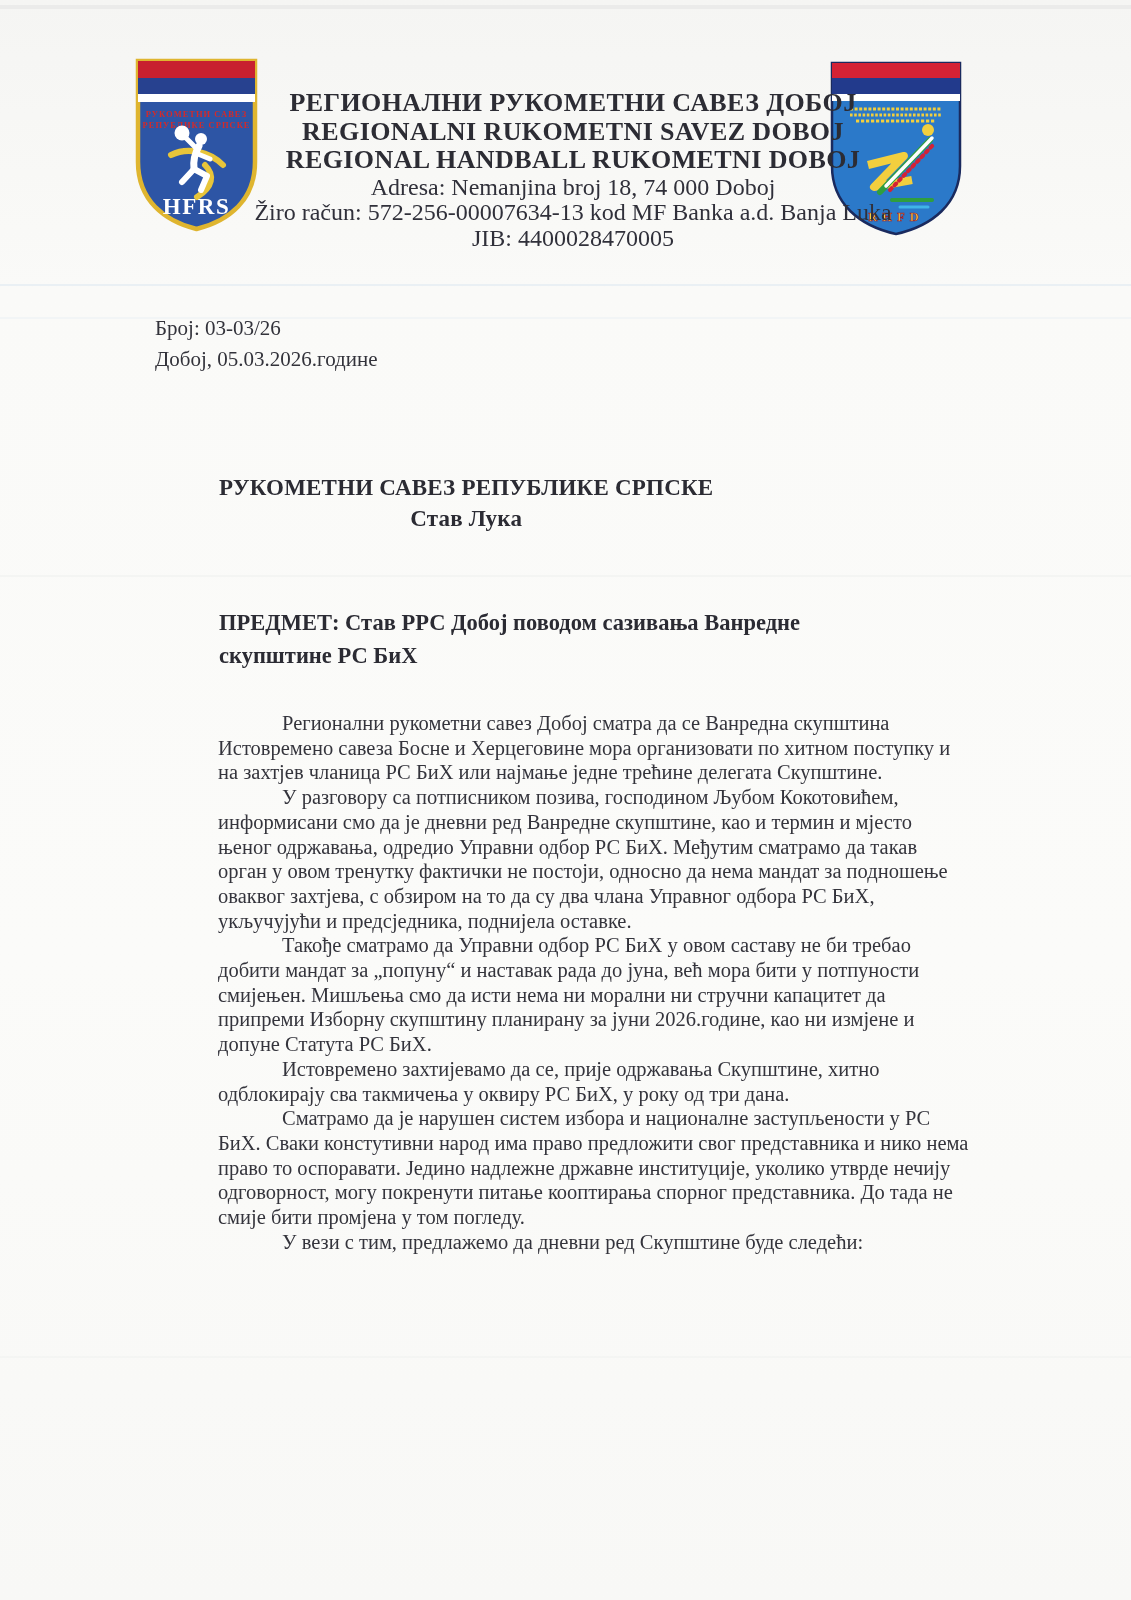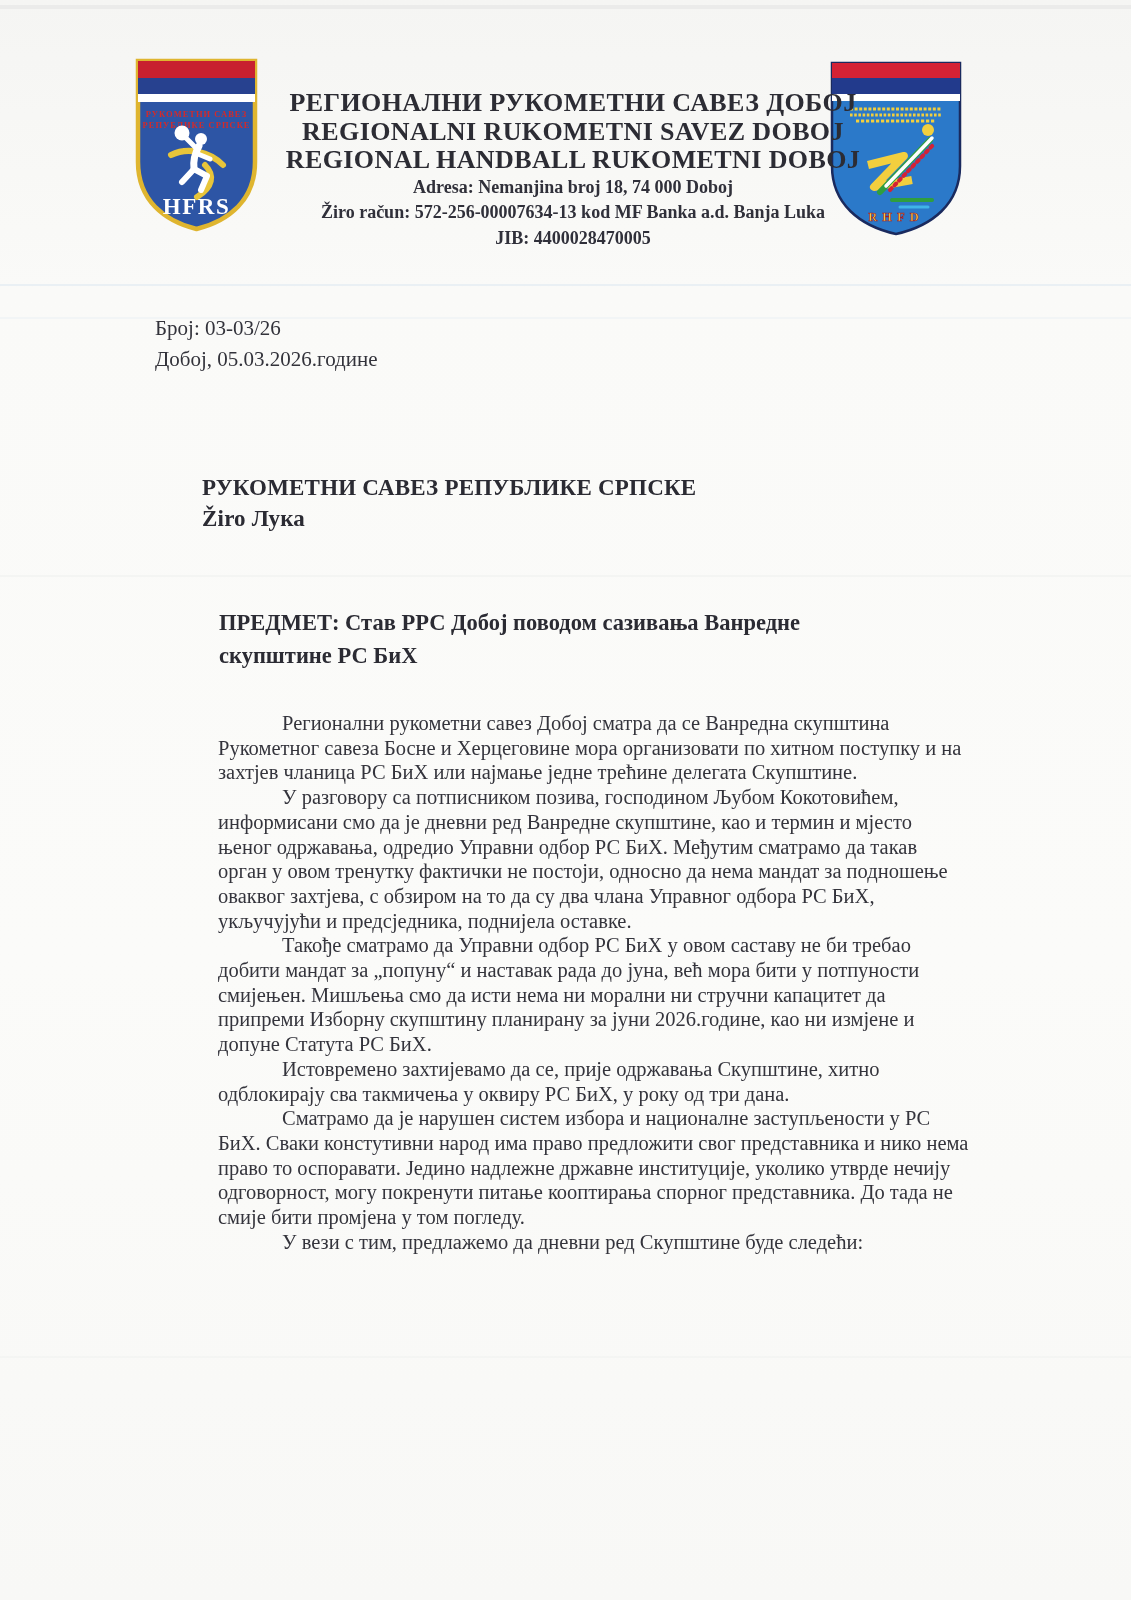--- a/index.html
+++ b/index.html
@@ -30,35 +30,35 @@
 
   .lh-text {
     position: absolute; top: 89px; left: 0; right: 25px;
     text-align: center;
     margin-left: 40px;
   }
   .lh-bold {
     font-weight: bold; font-size: 26px; line-height: 28.5px;
     color: #2c2c34; letter-spacing: .4px;
   }
-  .lh-small { font-size: 18px; line-height: 25.5px; color: #30303a; font-weight: bold; }
+  .lh-small { font-size: 24px; line-height: 25.5px; color: #30303a; }
   .lh-small:first-of-type { margin-top: 3px; }
   .email-link { color: #2a65a8; text-decoration: underline; }
 
   
   .reference {
     position: absolute; top: 293px; left: 155px;
     font-size: 21px; line-height: 31px; margin-top: 20px;
   }
 
   
   .recipient {
-    position: absolute; top: 472px; left: 202px;
+    position: absolute; top: 472px; left: 219px;
     font-size: 23px; font-weight: bold; line-height: 31px;
-    color: #2b2b33; letter-spacing: .2px;
+    color: #2b2b33; letter-spacing: .2px; text-align: center;
   }
 
   
   .subject {
     position: absolute; top: 606px; left: 219px; width: 690px;
     font-size: 22.5px; font-weight: bold; line-height: 33px;
     color: #2b2b33;
   }
 
   
@@ -150,28 +150,28 @@
     <div class="lh-small">JIB: 4400028470005</div>
   </div>
 
   <div class="reference">
     <div>Број: 03-03/26</div>
     <div>Добој, 05.03.2026.године</div>
   </div>
 
   <div class="recipient">
     <div>РУКОМЕТНИ САВЕЗ РЕПУБЛИКЕ СРПСКЕ</div>
-    <div>Žiro Лука</div>
+    <div>Став Лука</div>
   </div>
 
   <div class="subject">ПРЕДМЕТ: Став РРС Добој поводом сазивања Ванредне скупштине РС БиХ</div>
 
   <div class="body-text">
 
-      <p>Регионални рукометни савез Добој сматра да се Ванредна скупштина Рукометног савеза Босне и Херцеговине мора организовати по хитном поступку и на захтјев чланица РС БиХ или најмање једне трећине делегата Скупштине.</p>
+      <p>Регионални рукометни савез Добој сматра да се Ванредна скупштина Истовремено савеза Босне и Херцеговине мора организовати по хитном поступку и на захтјев чланица РС БиХ или најмање једне трећине делегата Скупштине.</p>
 
       <p>У разговору са потписником позива, господином Љубом Кокотовићем, информисани смо да је дневни ред Ванредне скупштине, као и термин и мјесто њеног одржавања, одредио Управни одбор РС БиХ. Међутим сматрамо да такав орган у овом тренутку фактички не постоји, односно да нема мандат за подношење оваквог захтјева, с обзиром на то да су два члана Управног одбора РС БиХ, укључујући и предсједника, поднијела оставке.</p>
 
 
       <p>Такође сматрамо да Управни одбор РС БиХ у овом саставу не би требао добити мандат за „попуну“ и наставак рада до јуна, већ мора бити у потпуности смијењен. Мишљења смо да исти нема ни морални ни стручни капацитет да припреми Изборну скупштину планирану за јуни 2026.године, као ни измјене и допуне Статута РС БиХ.</p>
 
       <p>Истовремено захтијевамо да се, прије одржавања Скупштине, хитно одблокирају сва такмичења у оквиру РС БиХ, у року од три дана.</p>
 
       <p>Сматрамо да је нарушен систем избора и националне заступљености у РС БиХ. Сваки констутивни народ има право предложити свог представника и нико нема право то оспоравати. Једино надлежне државне институције, уколико утврде нечију одговорност, могу покренути питање кооптирања спорног представника. До тада не смије бити промјена у том погледу.</p>
 

